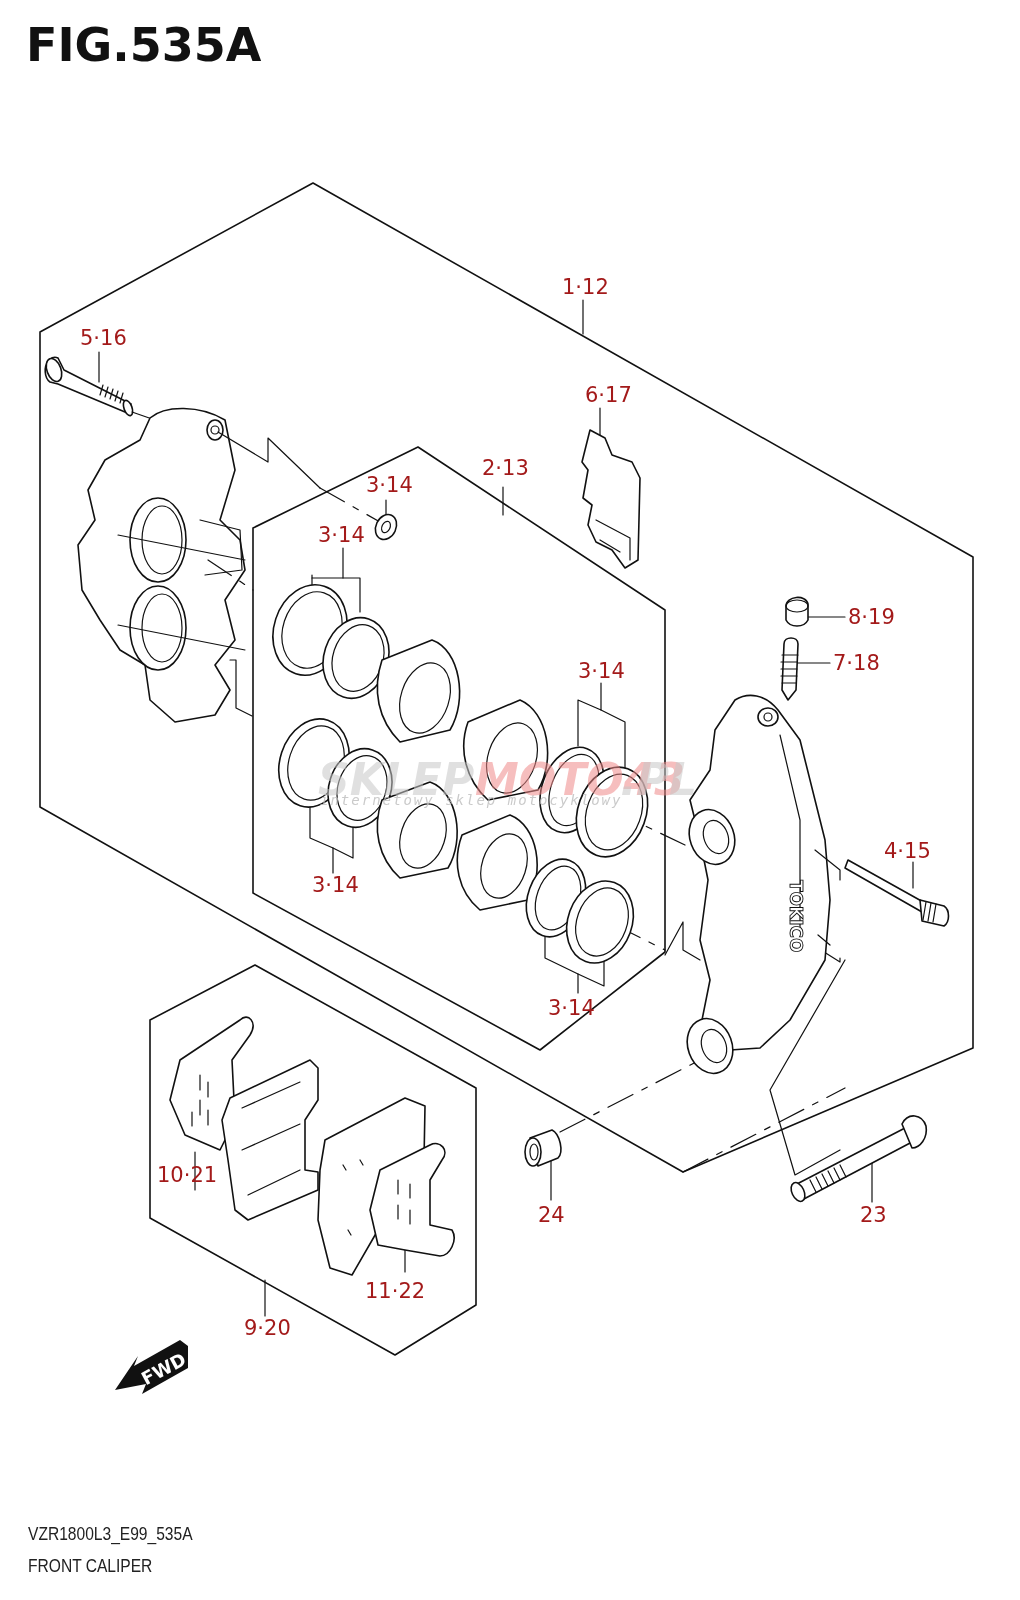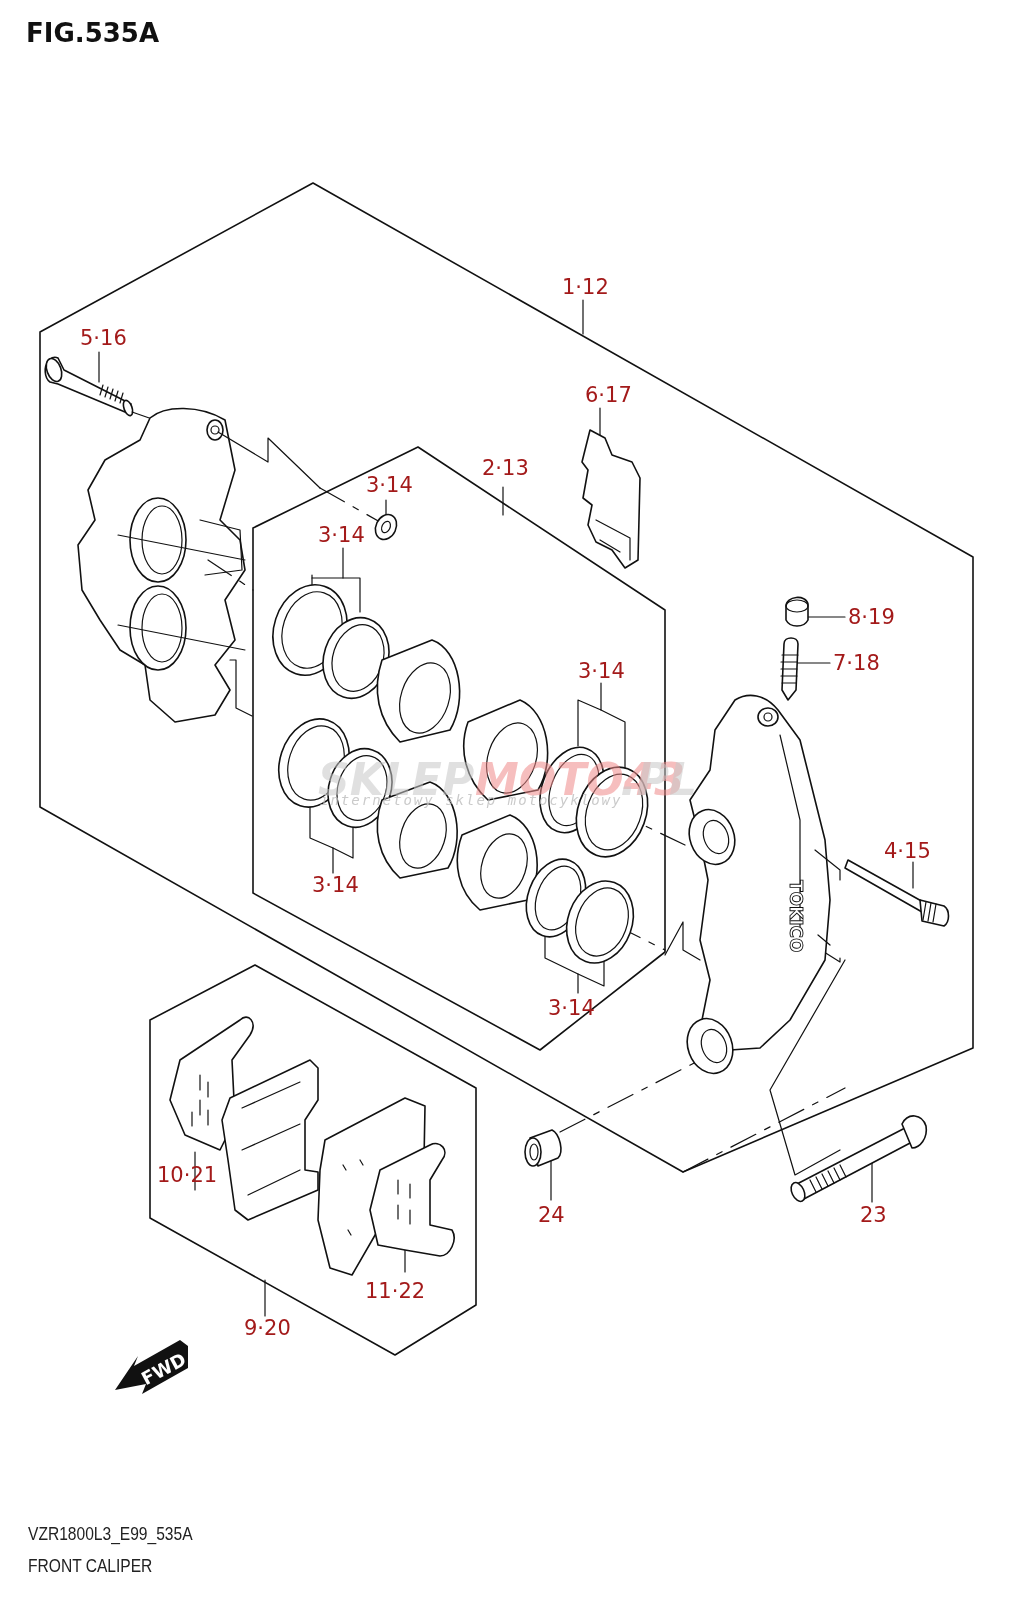--- a/index.html
+++ b/index.html
@@ -1,17 +1,17 @@
 <!DOCTYPE html>
 <html><head>
   <meta charset="utf-8">
   <style>
     html, body { margin: 0; padding: 0; background: #ffffff; }
     body { width: 1020px; height: 1600px; position: relative; overflow: hidden; font-family: "DejaVu Sans", sans-serif; }
-    #fig-title { position: absolute; left: 26px; top: 18px; font-family: "DejaVu Sans", sans-serif; font-weight: bold; font-size: 26px; color: #111; letter-spacing: 0px; }
+    #fig-title { position: absolute; left: 26px; top: 18px; font-family: "DejaVu Sans", sans-serif; font-weight: bold; font-size: 46px; color: #111; letter-spacing: 0px; }
     #footer { position: absolute; left: 28px; top: 1518px; font-family: "Liberation Sans", sans-serif; font-size: 19px; color: #222; line-height: 32px; transform: scaleX(0.82); transform-origin: left top; }
     #diagram { position: absolute; left: 0; top: 0; }
     .lbl { font-family: "DejaVu Sans", sans-serif; font-size: 21px; fill: #a31a1a; }
     .ln { stroke: #111; stroke-width: 1.6; fill: none; stroke-linecap: round; stroke-linejoin: round; }
     .lt { stroke: #111; stroke-width: 1.2; fill: none; stroke-linecap: round; stroke-linejoin: round; }
     .fillw { fill: #fff; }
     .dash { stroke-dasharray: 28 10 6 10; }
     .wm-a { font-family: "DejaVu Sans", sans-serif; font-weight: bold; font-style: italic; font-size: 44px; fill: #c8c8c8; opacity: 0.55; }
     .wm-b { font-family: "DejaVu Sans", sans-serif; font-weight: bold; font-style: italic; font-size: 44px; fill: #f08a8a; opacity: 0.55; }
     .wm-c { font-family: "DejaVu Sans Mono", monospace; font-style: italic; font-size: 14px; fill: #bdbdbd; letter-spacing: 2px; opacity: 0.8; }

